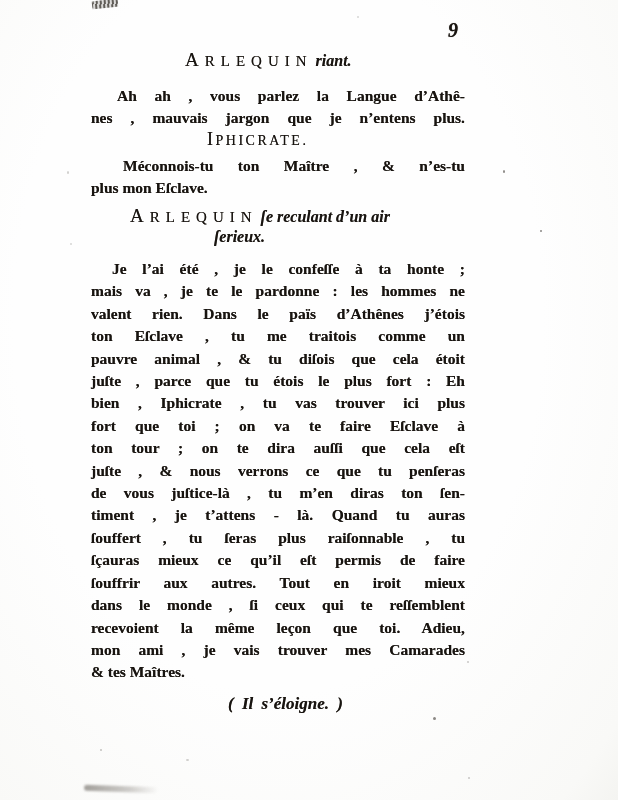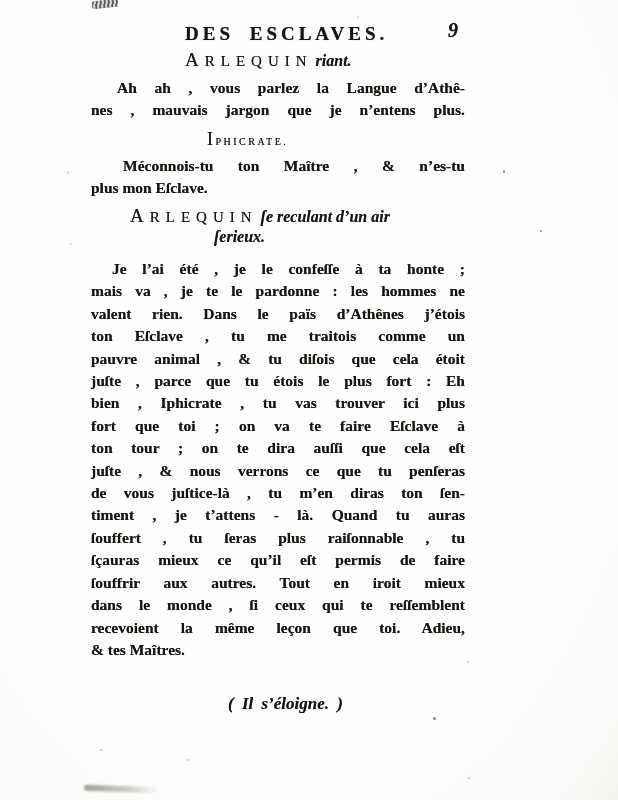--- a/index.html
+++ b/index.html
@@ -24,21 +24,21 @@
     position:absolute; left:448px; top:19px;
     font-weight:bold; font-style:italic; font-size:20px;
     text-shadow:0 0 .7px rgba(25,18,10,.7);
   }
   .stage-head{position:absolute; white-space:nowrap;}
   .caps{
     display:inline-block; font-weight:normal; font-size:15px; letter-spacing:6px;
     text-shadow:0 0 .6px rgba(25,18,10,.65);
   }
   .caps::first-letter{font-size:19px;}
-  .caps-tight{font-size:10px; letter-spacing:2.5px;text-align:right;}
+  .caps-tight{font-size:14px; letter-spacing:2.5px;text-align:right;}
   .caps-tight::first-letter{font-size:18px;}
   .dir{
     font-weight:bold; font-style:italic; font-size:16px; margin-left:3px;
     text-shadow:0 0 .5px rgba(25,18,10,.6);
   }
   .closing{
     position:absolute; left:228px; top:694px;
     font-weight:bold; font-style:italic; font-size:17px; word-spacing:4px;
     text-shadow:0 0 .6px rgba(25,18,10,.65); white-space:nowrap;
   }
@@ -54,28 +54,27 @@
   }
   .speck{position:absolute; background:rgba(45,40,34,.55); border-radius:50%;}
 </style>
 </head>
 <body>
 
 <div class="screen">
 
   <div class="smudge-top"></div>
 
-  <div class="running-head">DES ESCLAVES.</div>
   <div class="page-num">9</div>
 
   <div class="stage-head" style="left:185px; top:49px;">
     <span class="caps">ARLEQUIN</span><span class="dir">riant.</span>
   </div>
 
-  <div class="col" style="top:77px;">
+  <div class="col" style="top:85px;">
     <div class="line just" style="text-indent:26px;">Ah ah , vous parlez la Langue d’Athê-</div>
     <div class="line just">nes , mauvais jargon que je n’entens plus.</div>
   </div>
 
   <div class="stage-head" style="left:207px; top:129px;">
     <span class="caps caps-tight">IPHICRATE.</span>
   </div>
 
   <div class="col" style="top:155px;">
     <div class="line just" style="text-indent:32px;">Méconnois-tu ton Maître , &amp; n’es-tu</div>
@@ -100,20 +99,21 @@
     <div class="line just">fort que toi ; on va te faire Eſclave à</div>
     <div class="line just">ton tour ; on te dira auſſi que cela eſt</div>
     <div class="line just">juſte , &amp; nous verrons ce que tu penſeras</div>
     <div class="line just">de vous juſtice-là , tu m’en diras ton ſen-</div>
     <div class="line just">timent , je t’attens - là. Quand tu auras</div>
     <div class="line just">ſouffert , tu ſeras plus raiſonnable , tu</div>
     <div class="line just">ſçauras mieux ce qu’il eſt permis de faire</div>
     <div class="line just">ſouffrir aux autres. Tout en iroit mieux</div>
     <div class="line just">dans le monde , ſi ceux qui te reſſemblent</div>
     <div class="line just">recevoient la même leçon que toi. Adieu,</div>
+    <div class="line just">mon ami , je vais trouver mes Camarades</div>
     <div class="line">&amp; tes Maîtres.</div>
   </div>
 
   <div class="closing">( Il s’éloigne. )</div>
 
   <div class="smudge-bottom"></div>
 
   <div class="speck" style="left:503px; top:170px; width:2px; height:3px;"></div>
   <div class="speck" style="left:540px; top:230px; width:2px; height:2px;"></div>
   <div class="speck" style="left:67px; top:171px; width:2px; height:3px; opacity:.4;"></div>

